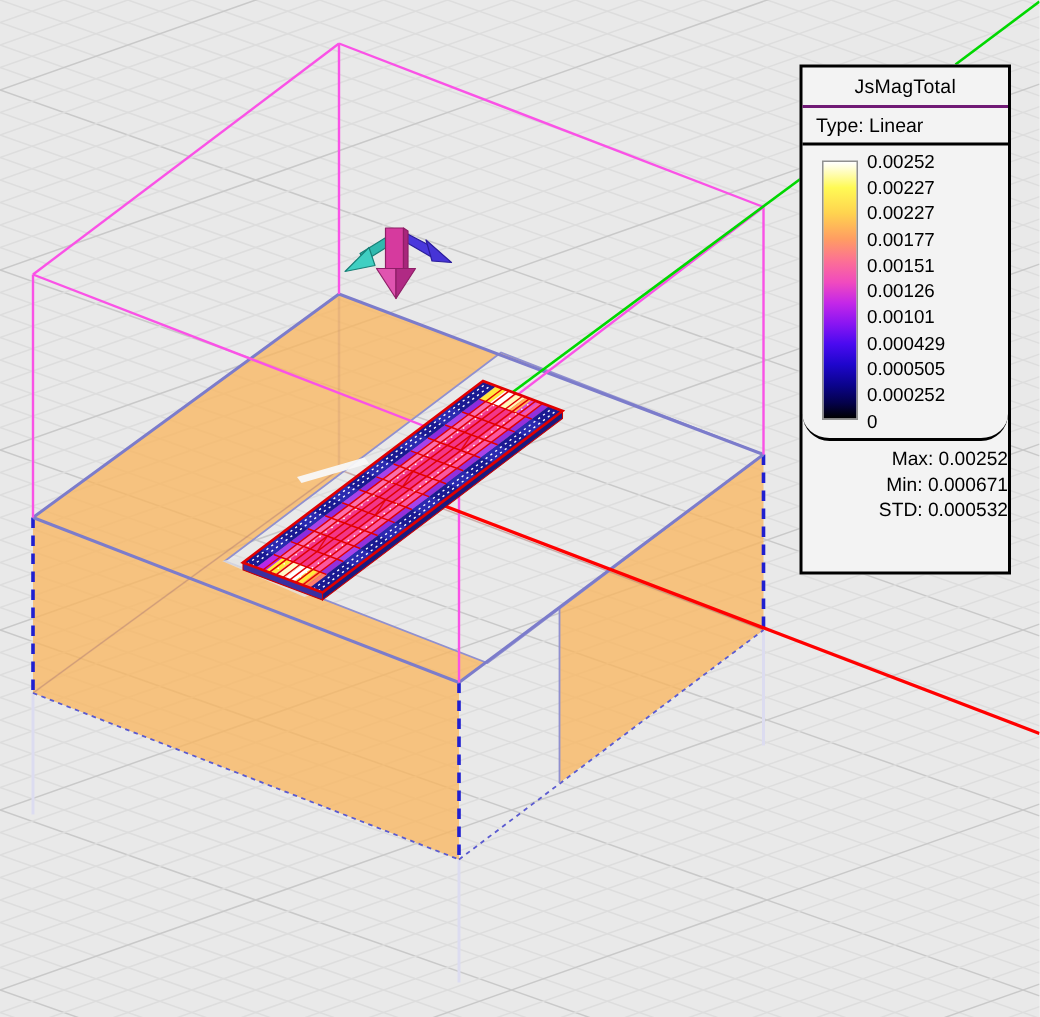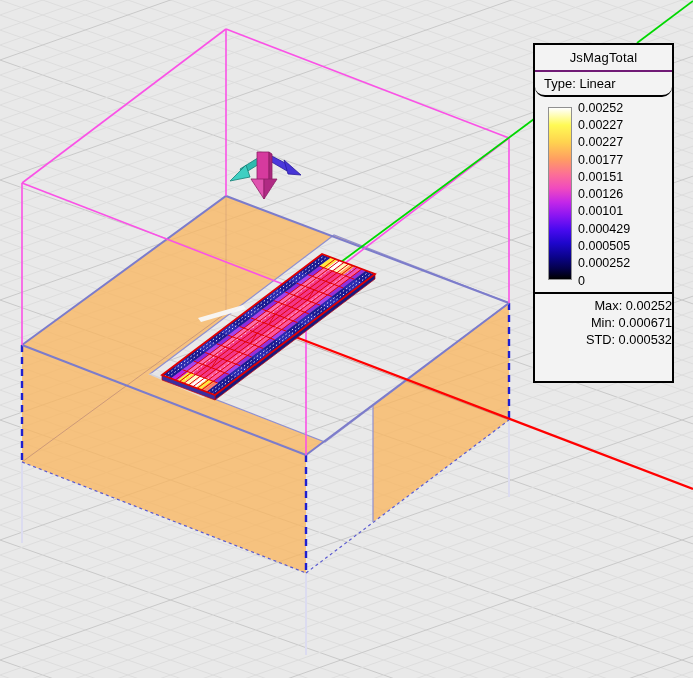--- a/index.html
+++ b/index.html
@@ -5,22 +5,22 @@
   html,body{margin:0;padding:0;}
   #stage{position:relative;width:693px;height:678px;overflow:hidden;
          font-family:"Liberation Sans",sans-serif;background:#E9E9E9;}
   #scene{position:absolute;left:0;top:0;}
   .legend{position:absolute;left:533px;top:43px;width:141px;height:340px;
           background:#F3F3F3;border:2px solid #000;box-sizing:border-box;
           color:#000;font-size:13px;}
   .l-title{height:25px;border-bottom:2px solid #701a75;display:flex;align-items:center;
            justify-content:center;letter-spacing:.2px;}
   .l-type{height:23px;border-bottom:2px solid #000;display:flex;align-items:center;
-          padding-left:9px;border-radius:10px;}
-  .l-scale{position:relative;height:195px;border-bottom:2px solid #000;}
+          padding-left:9px;}
+  .l-scale{position:relative;height:195px;border-bottom:2px solid #000;border-radius:18px;}
   .l-bar{position:absolute;left:13px;top:10px;width:22px;height:171px;border:1px solid #909090;}
   .l-vals{position:absolute;left:43px;top:2px;right:2px;}
   .l-val{height:17.3px;font-size:12.5px;display:flex;align-items:center;white-space:nowrap;}
   .l-stats{padding:4px 0 0 9px;line-height:16.9px;font-size:12.8px;text-align:right;}
 </style>
 </head>
 <body>
 
 <div id="stage">
   <svg id="scene" width="693" height="678" viewBox="0 0 693 678">

